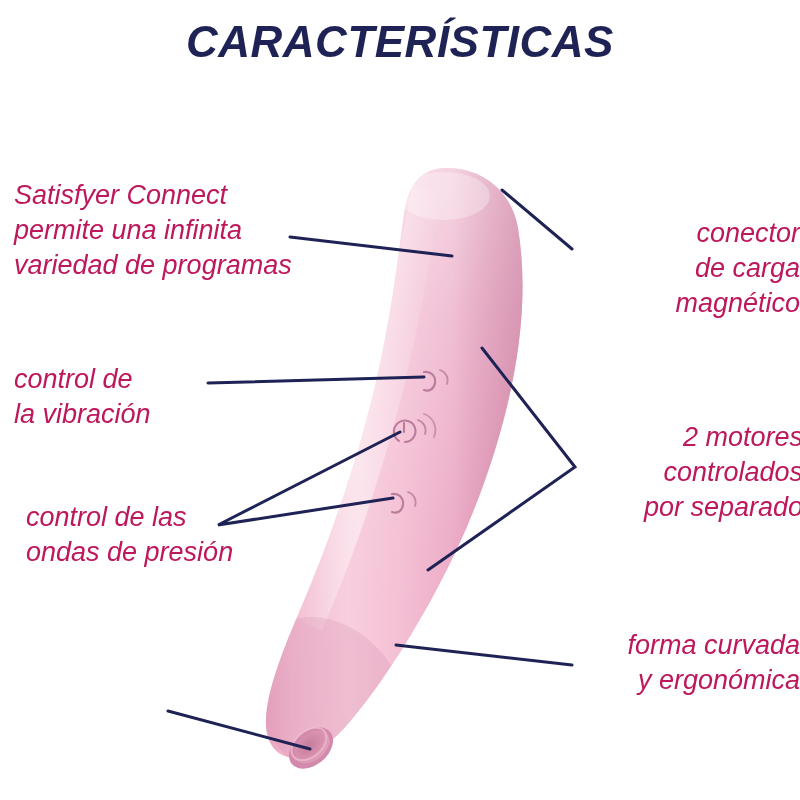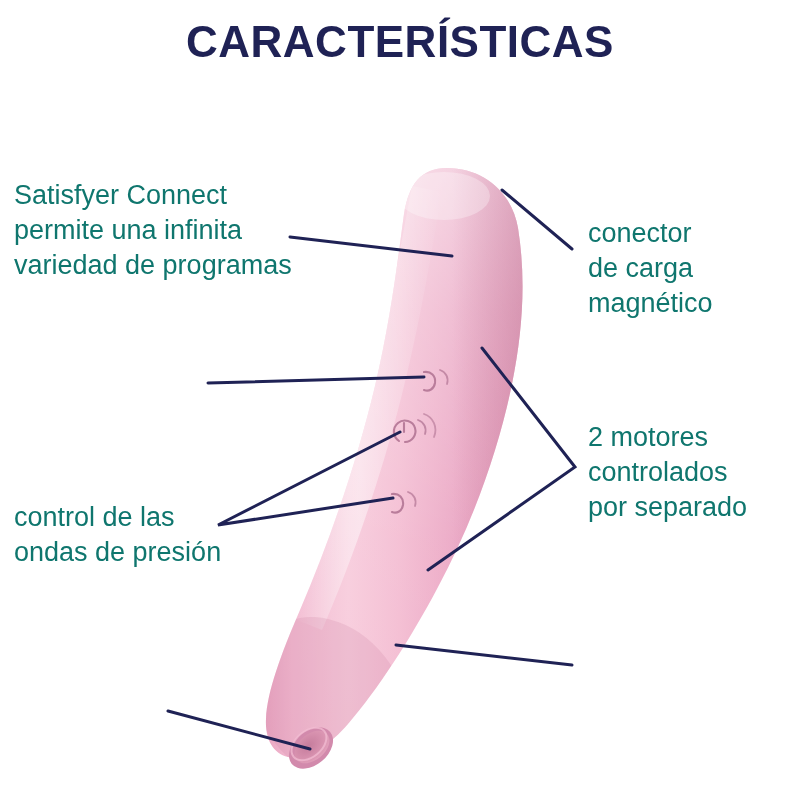--- a/index.html
+++ b/index.html
@@ -8,20 +8,21 @@
     background: #ffffff;
   }
   #page {
     position: relative;
     width: 800px;
     height: 799px;
     background: #ffffff;
     overflow: hidden;
     font-family: "Liberation Sans", sans-serif;
     color: #1f2255;
+    font-style: italic;
   }
   
   #title-block {
     position: absolute;
     top: 18px;
     left: 0;
     width: 800px;
     text-align: center;
     line-height: 1.08;
   }
@@ -31,29 +32,29 @@
     font-weight: bold;
     letter-spacing: 0.5px;
     color: #1f2255;
   }
   
   .label {
     position: absolute;
     font-size: 27px;
     line-height: 1.30;
     font-weight: normal;
-    color: #0f766e;
+    color: #be185d;
     white-space: pre-line;
   }
   .label-left  { text-align: left; }
-  .label-right { text-align: left; }
+  .label-right { text-align: right; }
 
   #label-connect   { left: 14px;  top: 178px; width: 350px; }
   #label-vibration { left: 14px;  top: 362px; width: 290px; }
-  #label-waves     { left: 14px;  top: 500px; width: 300px; }
+  #label-waves     { left: 26px;  top: 500px; width: 300px; }
   #label-head      { left: 14px;  top: 630px; width: 270px; }
 
   #label-connector { left: 588px; top: 216px; width: 212px; }
   #label-motors    { left: 588px; top: 420px; width: 215px; }
   #label-shape     { left: 588px; top: 628px; width: 212px; }
 
   
   #artwork {
     position: absolute;
     left: 0;
@@ -185,27 +186,31 @@
   </svg>
 
   <div id="title-block">
     <span class="title-line">CARACTERÍSTICAS</span>
   </div>
 
   <div class="label label-left" id="label-connect">Satisfyer Connect
 permite una infinita
 variedad de programas</div>
 
+  <div class="label label-left" id="label-vibration">control de
+la vibración</div>
 
   <div class="label label-left" id="label-waves">control de las
 ondas de presión</div>
 
 
   <div class="label label-right" id="label-connector">conector
 de carga
 magnético</div>
 
   <div class="label label-right" id="label-motors">2 motores
 controlados
 por separado</div>
 
+  <div class="label label-right" id="label-shape">forma curvada
+y ergonómica</div>
 
 </div>
 
 </body></html>

